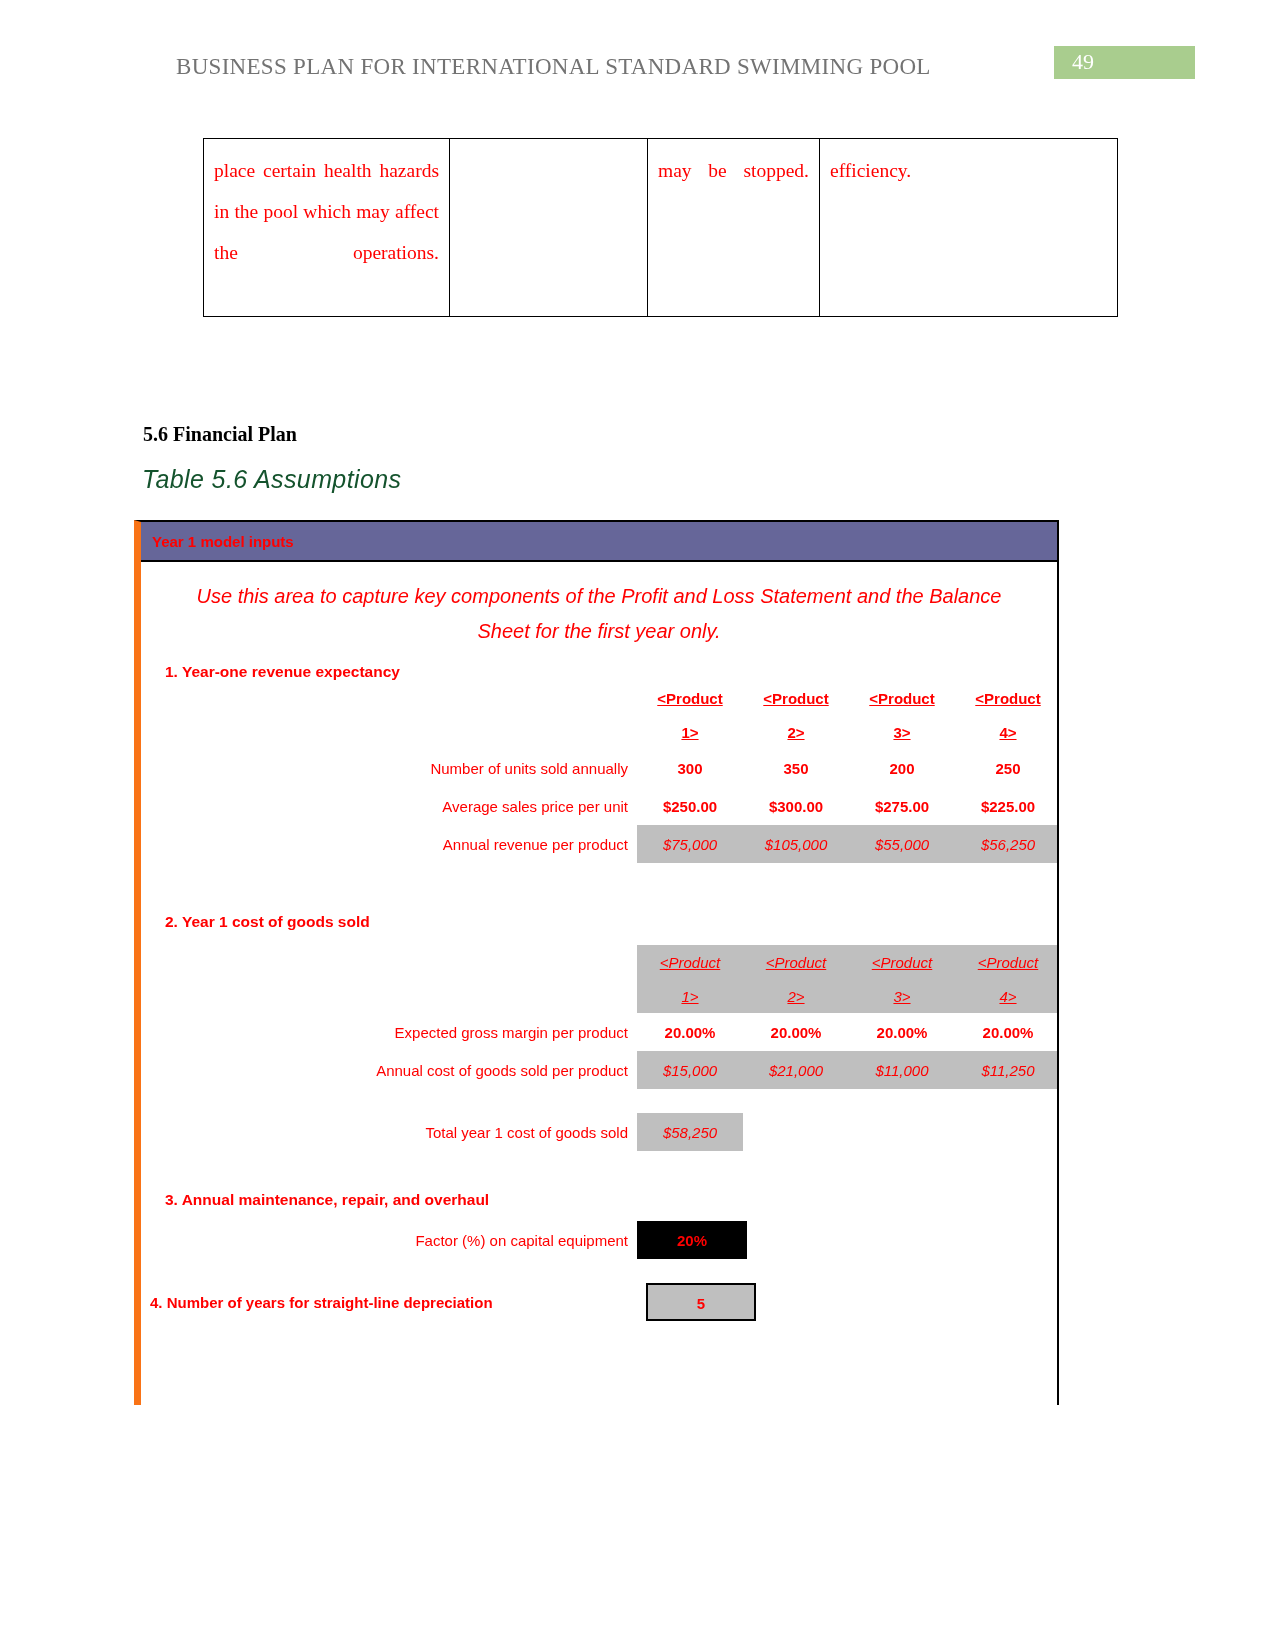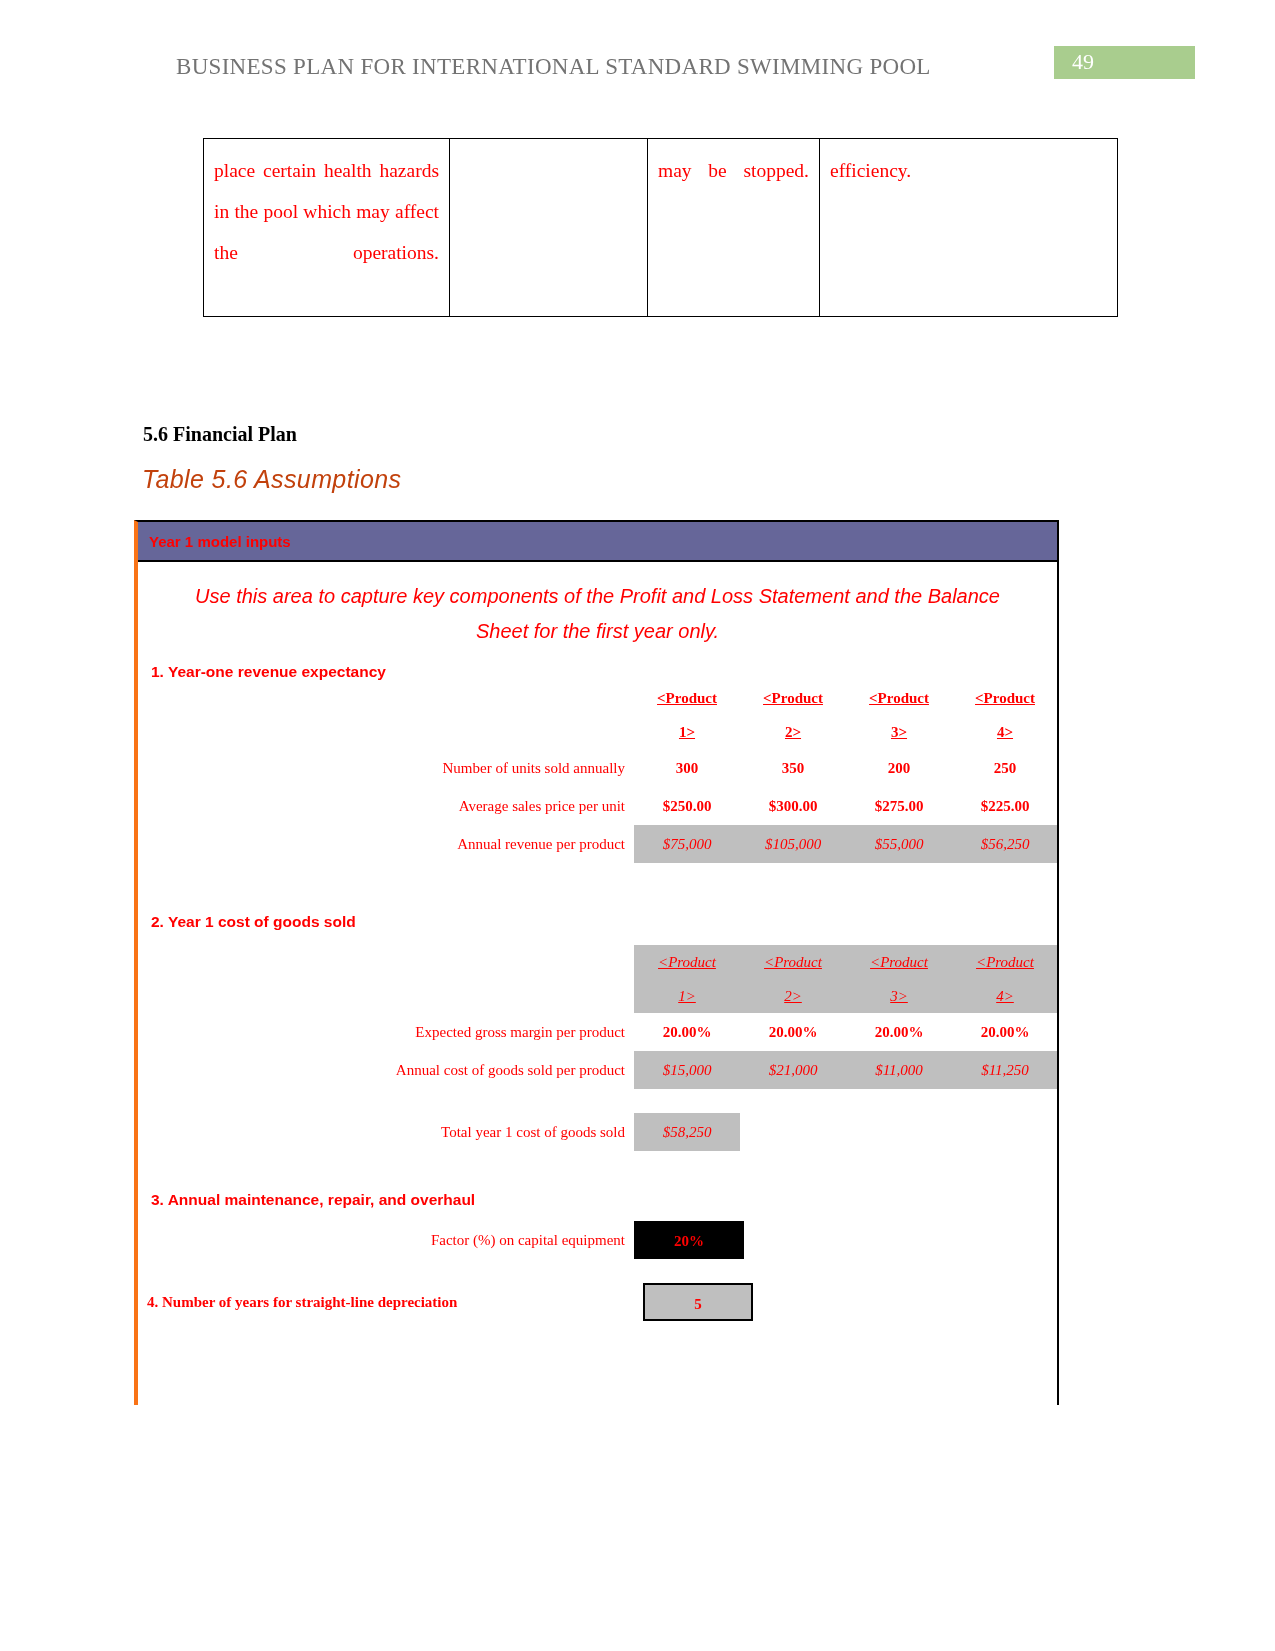--- a/index.html
+++ b/index.html
@@ -88,31 +88,31 @@
     font-size: 20px;
     color: #000000;
   }
   .table-caption {
     position: absolute;
     left: 142px;
     top: 465px;
     font-family: "Liberation Sans", sans-serif;
     font-style: italic;
     font-size: 25px;
-    color: #c2410c;
+    color: #14532d;
     letter-spacing: 0.4px;
   }
 
   
   .sheet {
     position: absolute;
     left: 134px;
     top: 520px;
     width: 925px;
-    border-left: 4px solid #f97316;
+    border-left: 7px solid #f97316;
     border-right: 2px solid #000000;
     border-top: 2px solid #000000;
     background: #ffffff;
     font-family: "Liberation Sans", sans-serif;
     box-sizing: border-box;
     height: 885px;
     overflow: hidden;
   }
   .sheet-titlebar {
     height: 40px;
@@ -133,28 +133,27 @@
     font-style: italic;
     font-size: 20px;
     text-align: center;
     line-height: 35px;
     padding: 17px 30px 0 30px;
   }
   .sec-title {
     color: #ff0000;
     font-weight: bold;
     font-size: 15.5px;
-    padding-left: 13px;
+    padding-left: 24px;
   }
 
   .grid {
     width: 100%;
     border-collapse: collapse;
     table-layout: fixed;
-    font-family: Liberation Serif, serif;
   }
   .grid td {
     font-size: 15px;
     color: #ff0000;
     height: 38px;
     vertical-align: middle;
     padding: 0;
   }
   .col-label { width: 487px; text-align: right; padding-right: 9px !important; }
   .col-p { width: 106px; text-align: center; }

